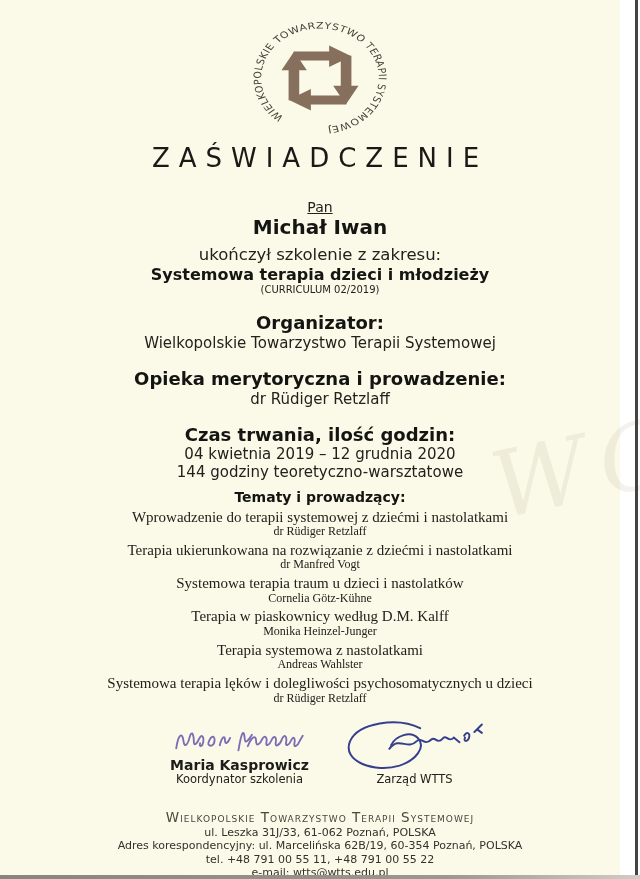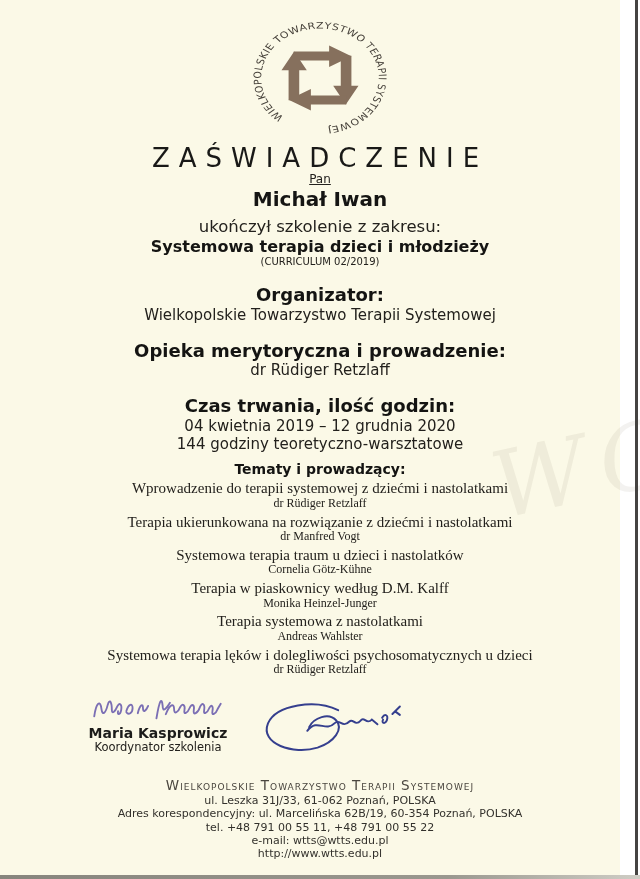--- a/index.html
+++ b/index.html
@@ -16,35 +16,35 @@
          background:linear-gradient(to right,#87857d 0%,#9a988f 70%,#cfcdc5 100%);}
 
   
   .logo-svg{display:block;margin:0 auto;color:var(--logo-arrows);}
   .logo-ring-text{fill:#46413a;font-family:"DejaVu Sans","Liberation Sans",sans-serif;
          font-size:10.5px;font-weight:500;letter-spacing:.4px;}
 
   .title{font-size:26px;font-weight:500;letter-spacing:9px;color:#191917;
          margin:2px 0 0;line-height:1.12;text-align:center;}
 
-  .salutation{margin-top:0;font-size:12px;line-height:1.15;text-decoration:underline;}
+  .salutation{margin-top:26px;font-size:14px;line-height:1.15;text-decoration:underline;}
   .name{font-size:20px;font-weight:bold;line-height:1.2;color:#151513;}
   .course-intro{margin-top:7px;font-size:16.5px;line-height:1.15;}
   .course-name{font-size:16px;font-weight:bold;line-height:1.2;color:#151513;}
   .curriculum{font-size:10px;line-height:1.2;}
 
   .sec-heading{margin-top:17px;font-size:18px;font-weight:bold;line-height:1.15;color:#141412;}
   .sec-line{font-size:15px;line-height:1.2;}
 
   .topics-heading{margin-top:8px;font-size:14px;font-weight:bold;line-height:1.15;color:#141412;}
   .topic{margin-top:3px;font-family:Liberation Serif, serif;}
   .topic-title{font-size:15px;line-height:1.1;display:block;}
   .topic-presenter{font-size:12px;line-height:1.15;display:block;}
 
-  .sign-row{display:flex;justify-content:flex-start;align-items:flex-end;
+  .sign-row{display:flex;justify-content:center;align-items:flex-end;
             margin-top:12px;padding:0 45px 0 62px;}
   .sign-block{text-align:center;}
   .sign-block.left{width:172px;}
   .sign-block.right{width:178px;}
   .sig-svg{display:block;margin:0 auto -2px;}
   .sig-stroke-left{fill:none;stroke:var(--ink-left);stroke-width:1.8;stroke-linecap:round;}
   .sig-stroke-right{fill:none;stroke:var(--ink-right);stroke-width:2.1;stroke-linecap:round;}
   .sign-name{font-size:14px;font-weight:bold;line-height:1.15;color:#1c1c1a;}
   .sign-role{font-size:11.5px;line-height:1.2;}
 
@@ -133,20 +133,21 @@
             <path class="sig-stroke-left" d="M66,28 C69,10 71,7 72,16 C72,23 76,18 79,13 M75,24 C79,14 83,13 83,19 C83,25 87,22 89,17 C91,13 94,15 93,20 C92,25 96,23 98,18 C100,13 103,15 102,20 C101,26 106,23 108,17 C110,12 113,14 112,20 C111,25 115,23 117,18 C119,14 121,16 120,21 C119,26 123,24 125,19 L128,14"></path>
           </svg>
           <div class="sign-name">Maria Kasprowicz</div>
           <div class="sign-role">Koordynator szkolenia</div>
         </div>
         <div class="sign-block right">
           <svg class="sig-svg" width="168" height="58" viewBox="0 0 165 62">
             <path class="sig-stroke-right" d="M88,12 C64,0 22,6 13,26 C4,48 40,60 66,52 C84,46 94,32 86,23 C78,14 62,20 57,30"></path>
             <path class="sig-stroke-right" d="M55,34 C66,20 74,36 84,26 C90,20 92,32 100,24 C104,20 106,30 112,23 C116,18 118,28 124,22 L130,27 M135,20 C138,15 142,17 140,23 C138,27 134,26 136,22 M146,16 L154,8 M150,14 l4,3"></path>
           </svg>
+          <div class="sign-role">Zarząd WTTS</div>
         </div>
       </div>
 
       <div class="footer">
         <div class="footer-org">Wielkopolskie Towarzystwo Terapii Systemowej</div>
         <div class="footer-line">ul. Leszka 31J/33, 61-062 Poznań, POLSKA</div>
         <div class="footer-line">Adres korespondencyjny: ul. Marcelińska 62B/19, 60-354 Poznań, POLSKA</div>
         <div class="footer-line">tel. +48 791 00 55 11, +48 791 00 55 22</div>
         <div class="footer-line">e-mail: wtts@wtts.edu.pl</div>
         <div class="footer-line">http://www.wtts.edu.pl</div>

